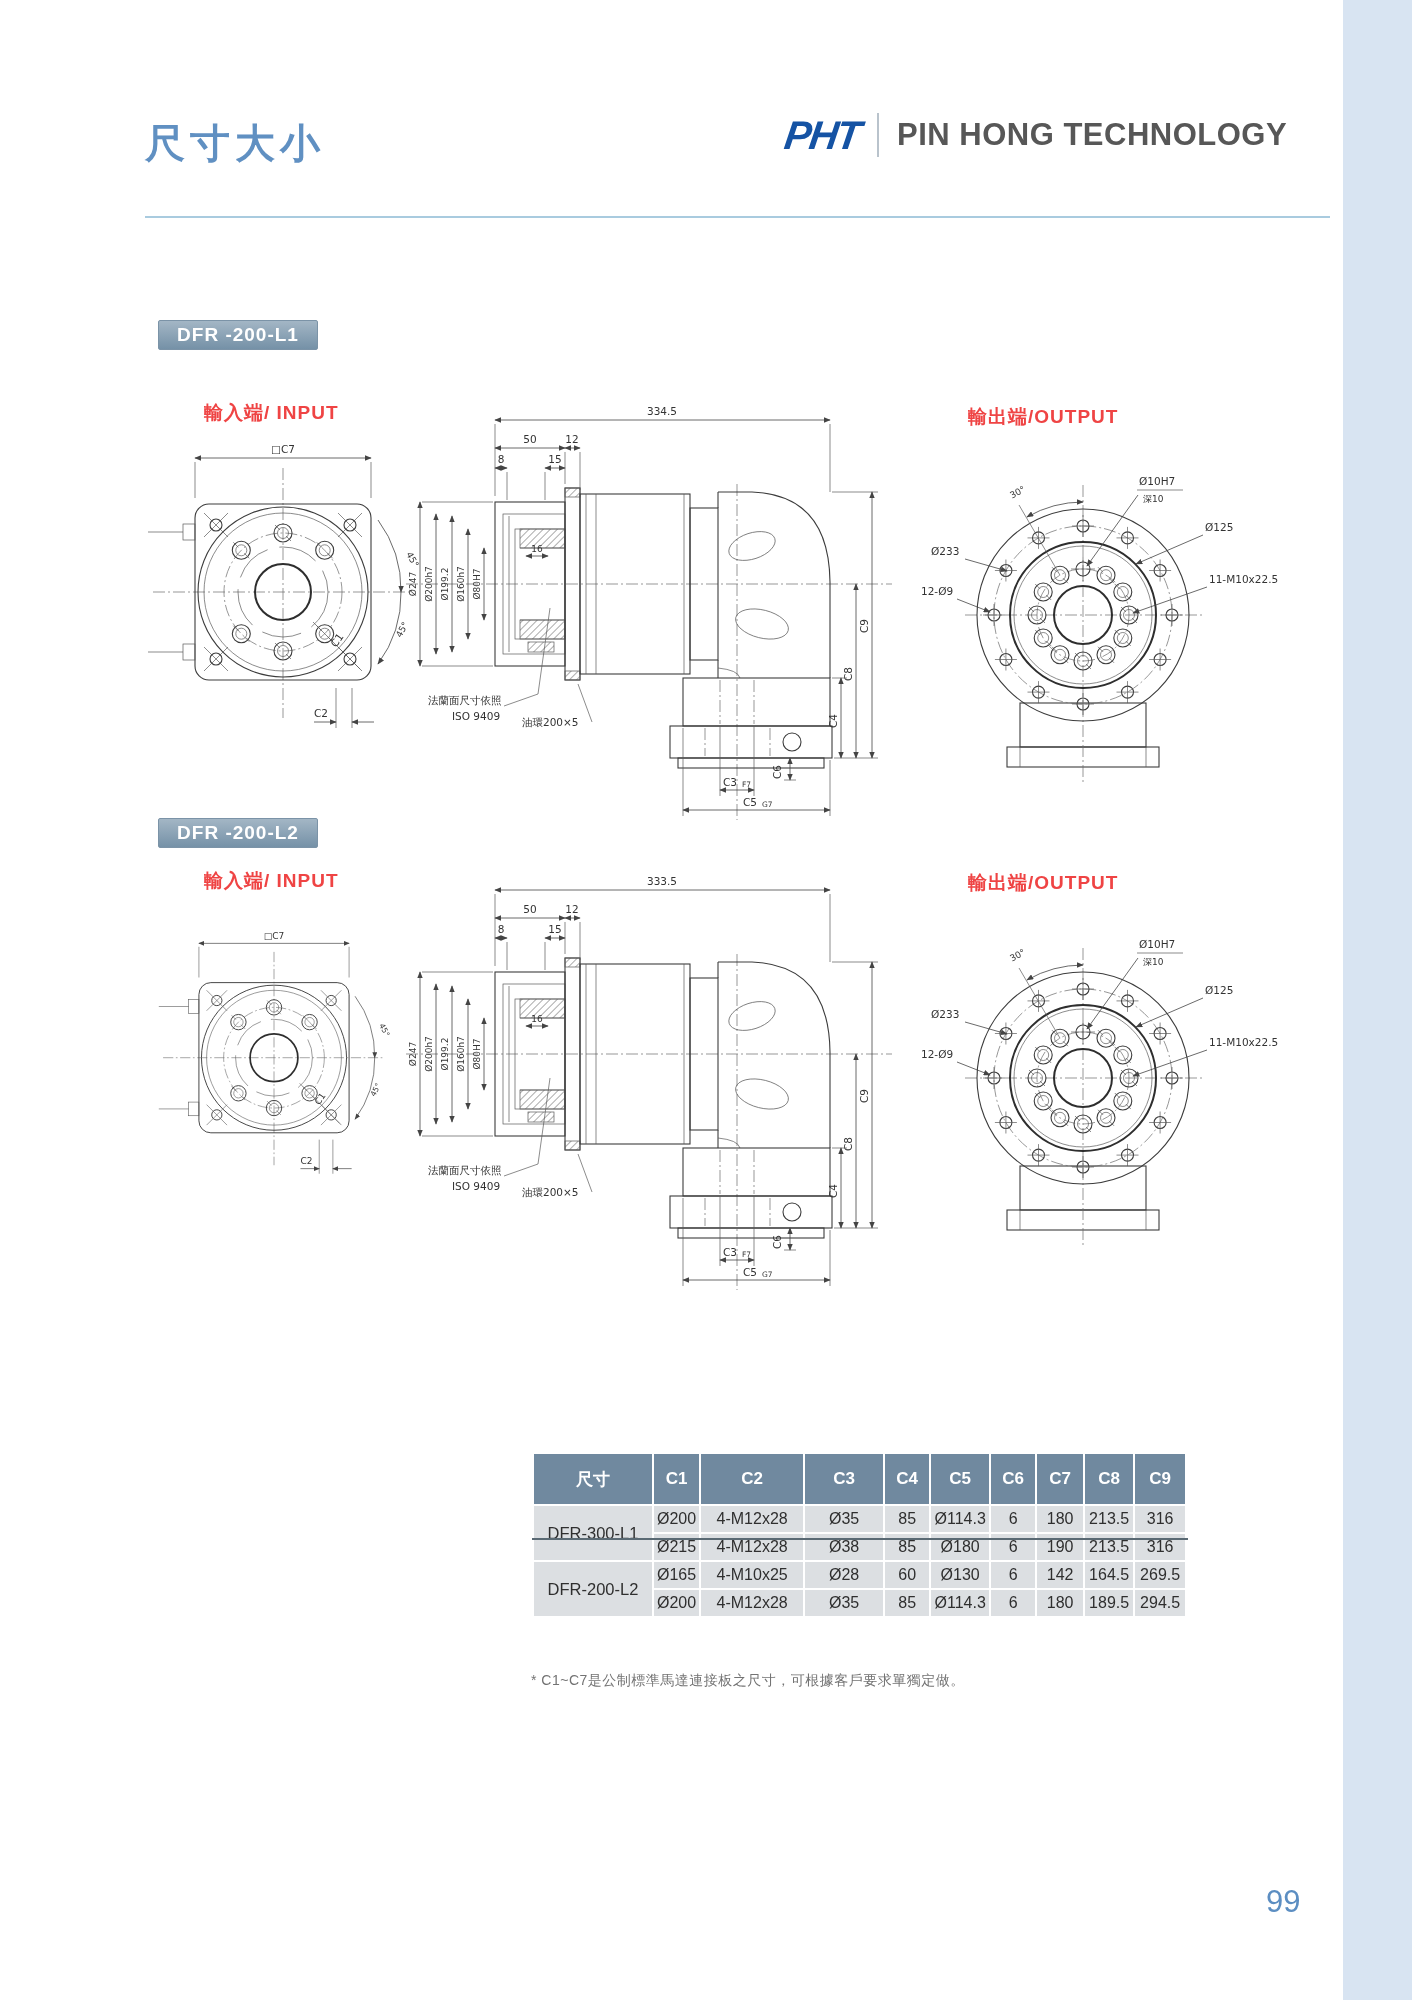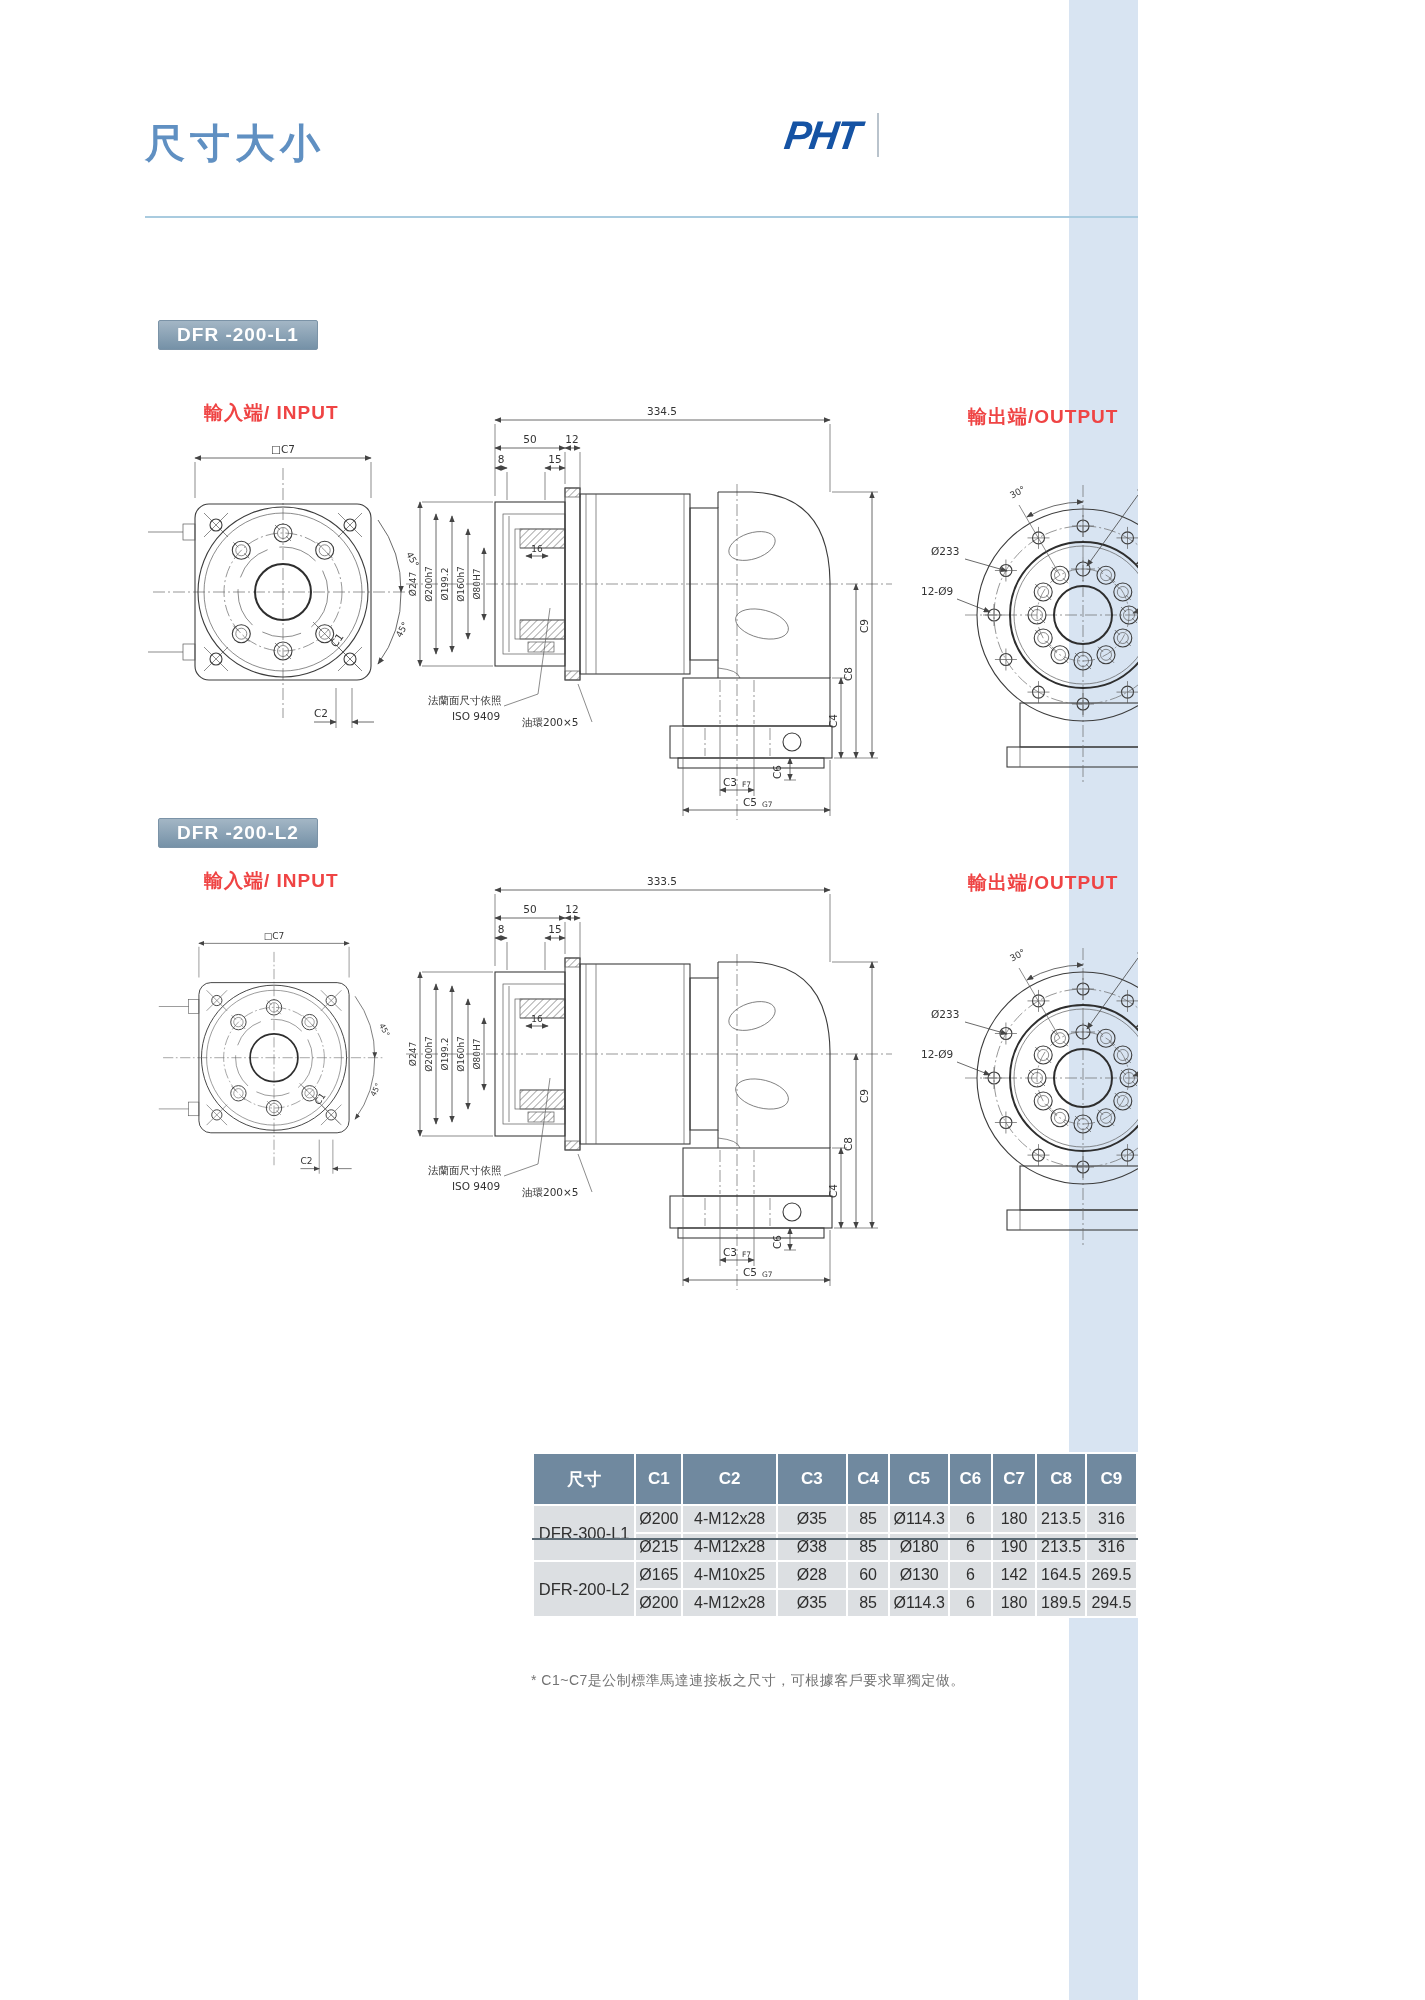--- a/index.html
+++ b/index.html
@@ -1,16 +1,16 @@
 <!DOCTYPE html>
 <html><head>
 <meta charset="utf-8">
 <style>
   html,body{margin:0;padding:0;background:#fff}
-  .page{position:relative;width:1138px;height:2000px;background:#ffffff;overflow:hidden;
+  .page{position:relative;width:1412px;height:2000px;background:#ffffff;overflow:hidden;
         font-family:"Liberation Sans",sans-serif}
   .strip{position:absolute;right:0;top:0;width:69px;height:2000px;background:#d8e4f2}
   .title{position:absolute;left:145px;top:116px;font-size:40px;font-weight:600;color:#6090c2;letter-spacing:5px}
   .logo{position:absolute;left:785px;top:110px;display:flex;align-items:center;gap:18px;height:50px}
   .logo-abbr{font-size:40px;font-weight:bold;font-style:italic;color:#1553a4;transform:skewX(-8deg);letter-spacing:-2px}
   .logo-sep{width:2px;height:44px;background:#b9c3cc}
   .logo-name{font-size:31px;font-weight:bold;color:#575757;white-space:nowrap;letter-spacing:0.5px}
   .rule{position:absolute;left:145px;top:216px;width:1185px;height:2px;background:#a9cbdf}
   .badge{position:absolute;width:158px;height:28px;border-radius:2px;border:1px solid #7b93a7;
          background:linear-gradient(180deg,#a3b6c5,#7591a7);color:#fff;font-size:19px;font-weight:bold;
@@ -41,20 +41,21 @@
 <body>
 
 <div class="page">
   <div class="strip"></div>
 
   <div class="title">尺寸大小</div>
 
   <div class="logo">
     <span class="logo-abbr">PHT</span>
     <span class="logo-sep"></span>
+    <span class="logo-name">PIN HONG TECHNOLOGY</span>
   </div>
 
   <div class="rule"></div>
 
   <svg width="0" height="0" style="position:absolute" aria-hidden="true">
     <defs>
       <marker id="arr" viewBox="0 0 10 8" refX="9" refY="4" markerWidth="9" markerHeight="7" orient="auto-start-reverse">
         <path d="M0,0L10,4L0,8z" fill="#444"></path>
       </marker>
       <pattern id="hatch" width="5" height="5" patternUnits="userSpaceOnUse" patternTransform="rotate(45)">

